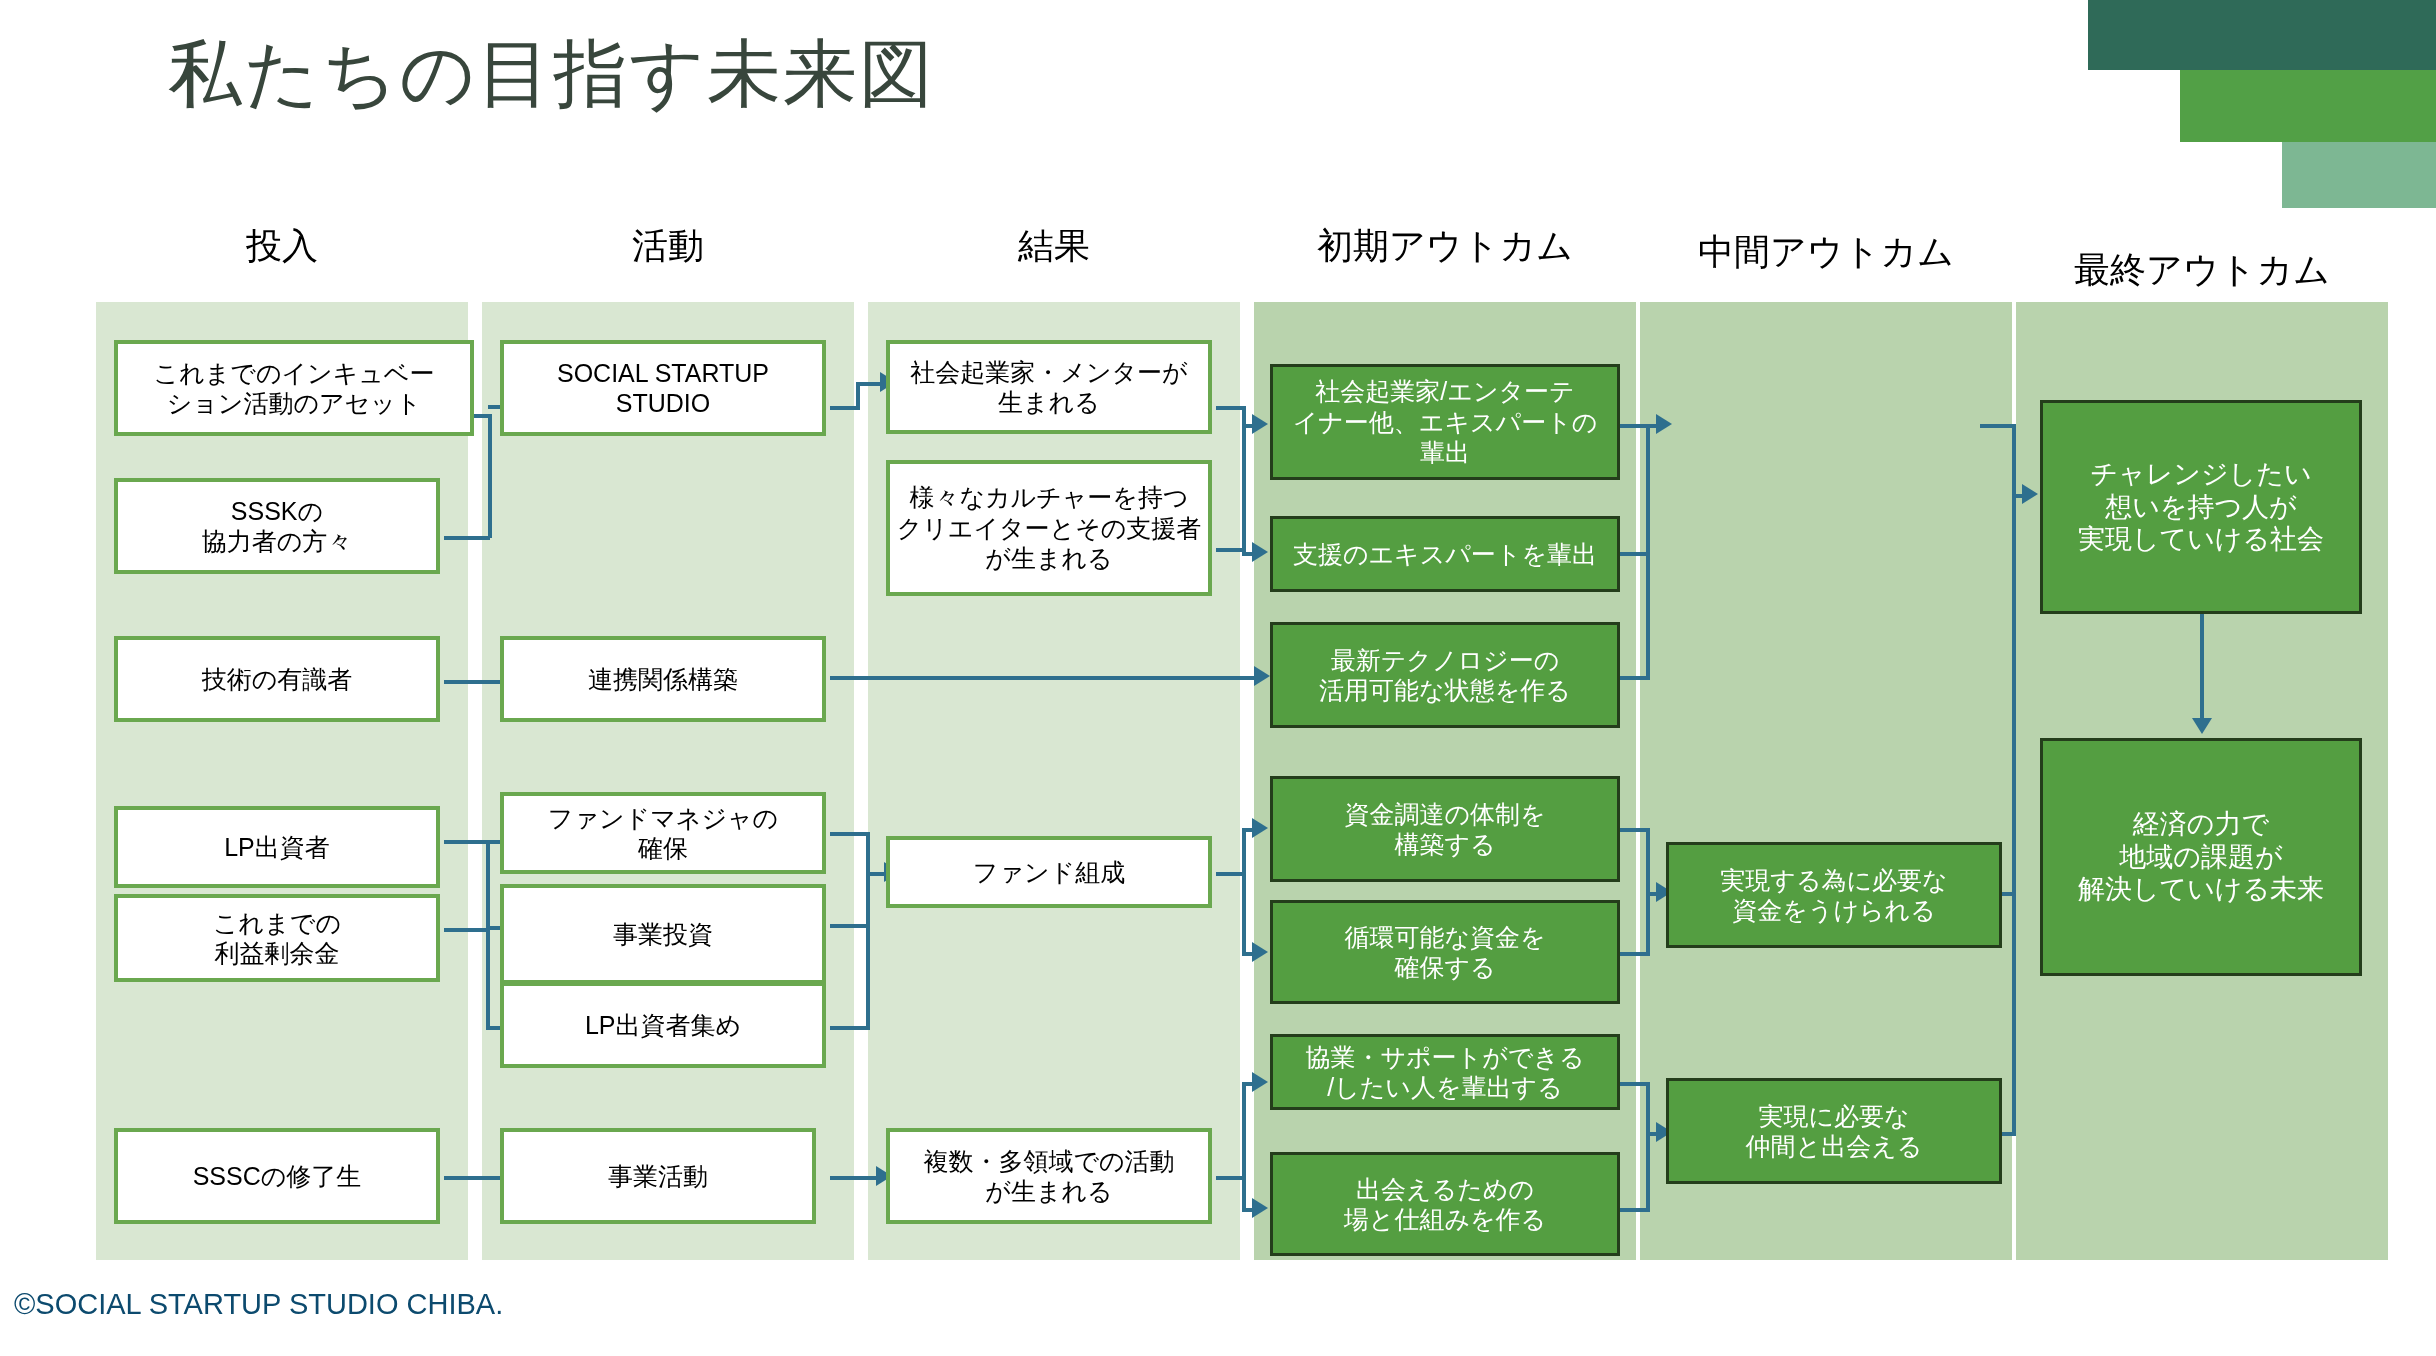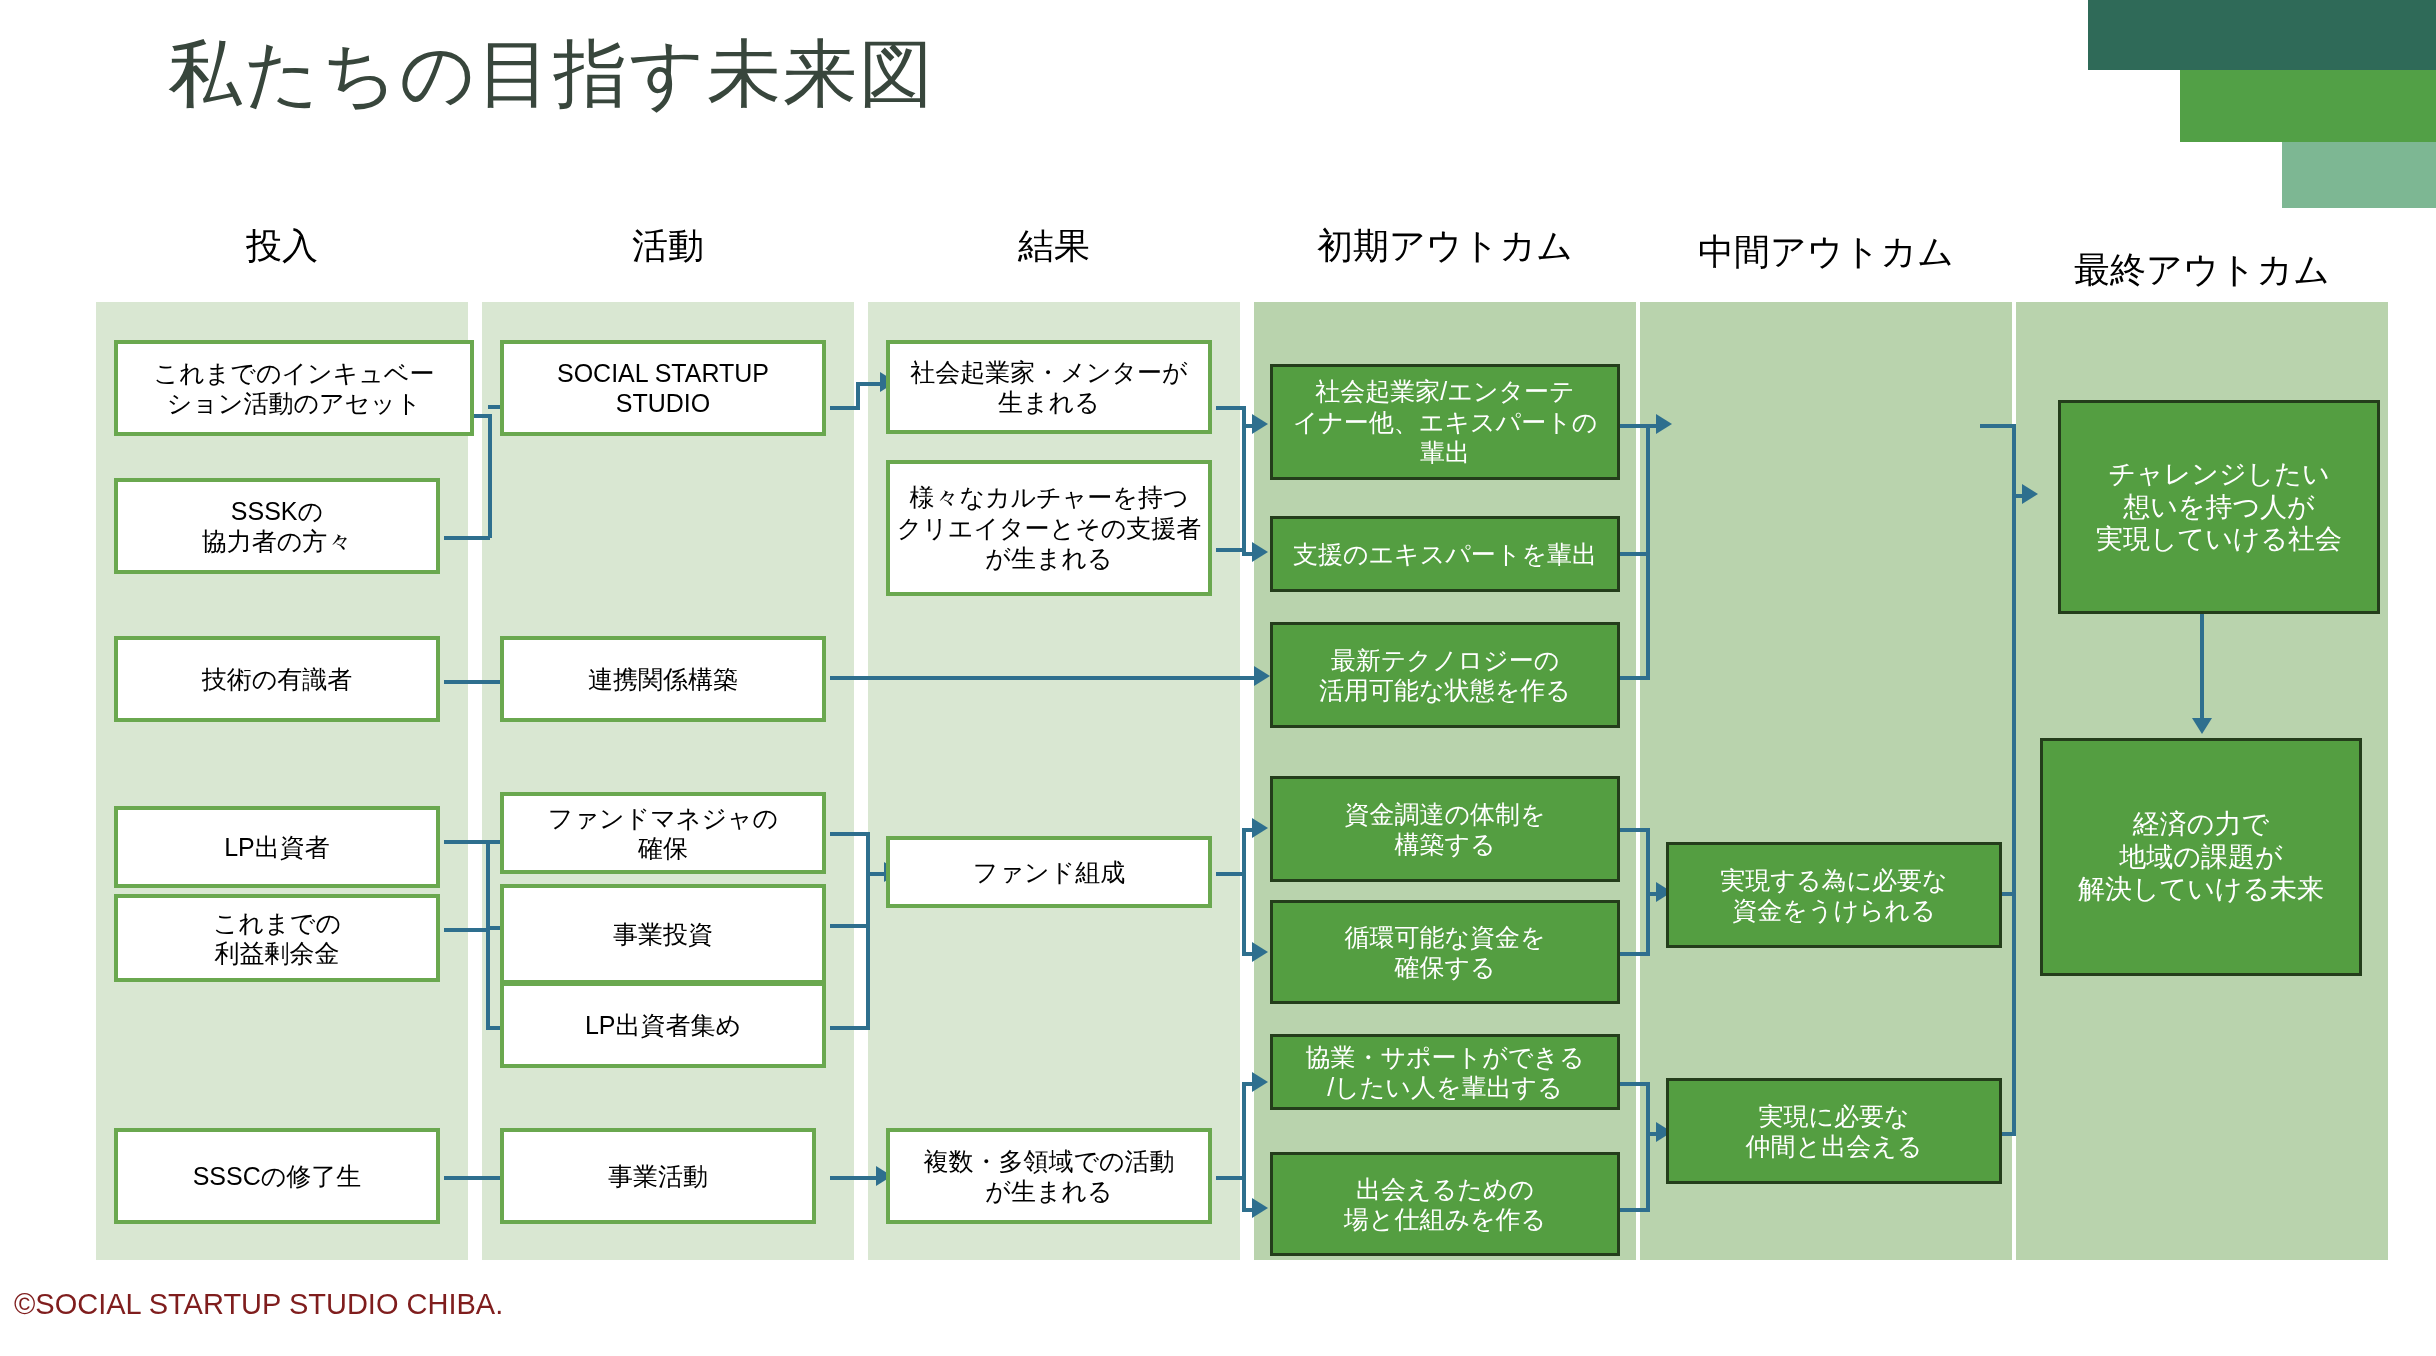--- a/index.html
+++ b/index.html
@@ -80,21 +80,21 @@
   .arrow.down{
     border-left:10px solid transparent;
     border-right:10px solid transparent;
     border-top:16px solid #2e6f8e;
     border-bottom:0;
   }
 
   
   .footer{
     position:absolute;left:14px;top:1288px;
-    font-size:29px;color:#7f1d1d;
+    font-size:29px;color:#0c4a6e;
     white-space:nowrap;
   }
 </style>
 </head>
 <body>
 
 <div id="stage">
 
   <div class="deco deco-dark"></div>
   <div class="deco deco-mid"></div>
@@ -249,21 +249,21 @@
   <div class="node green" style="left:1270px;top:1034px;width:350px;height:76px;text-align:center;">協業・サポートができる
 /したい人を輩出する</div>
   <div class="node green" style="left:1270px;top:1152px;width:350px;height:104px;">出会えるための
 場と仕組みを作る</div>
 
   <div class="node green" style="left:1666px;top:842px;width:336px;height:106px;">実現する為に必要な
 資金をうけられる</div>
   <div class="node green" style="left:1666px;top:1078px;width:336px;height:106px;">実現に必要な
 仲間と出会える</div>
 
-  <div class="node final" style="left:2040px;top:400px;width:322px;height:214px;margin-left:18px;">チャレンジしたい
+  <div class="node final" style="left:2040px;top:400px;width:322px;height:214px;">チャレンジしたい
 想いを持つ人が
 実現していける社会</div>
   <div class="node final" style="left:2040px;top:738px;width:322px;height:238px;">経済の力で
 地域の課題が
 解決していける未来</div>
 
   <div class="footer">©SOCIAL STARTUP STUDIO CHIBA.</div>
 
 </div>
 

